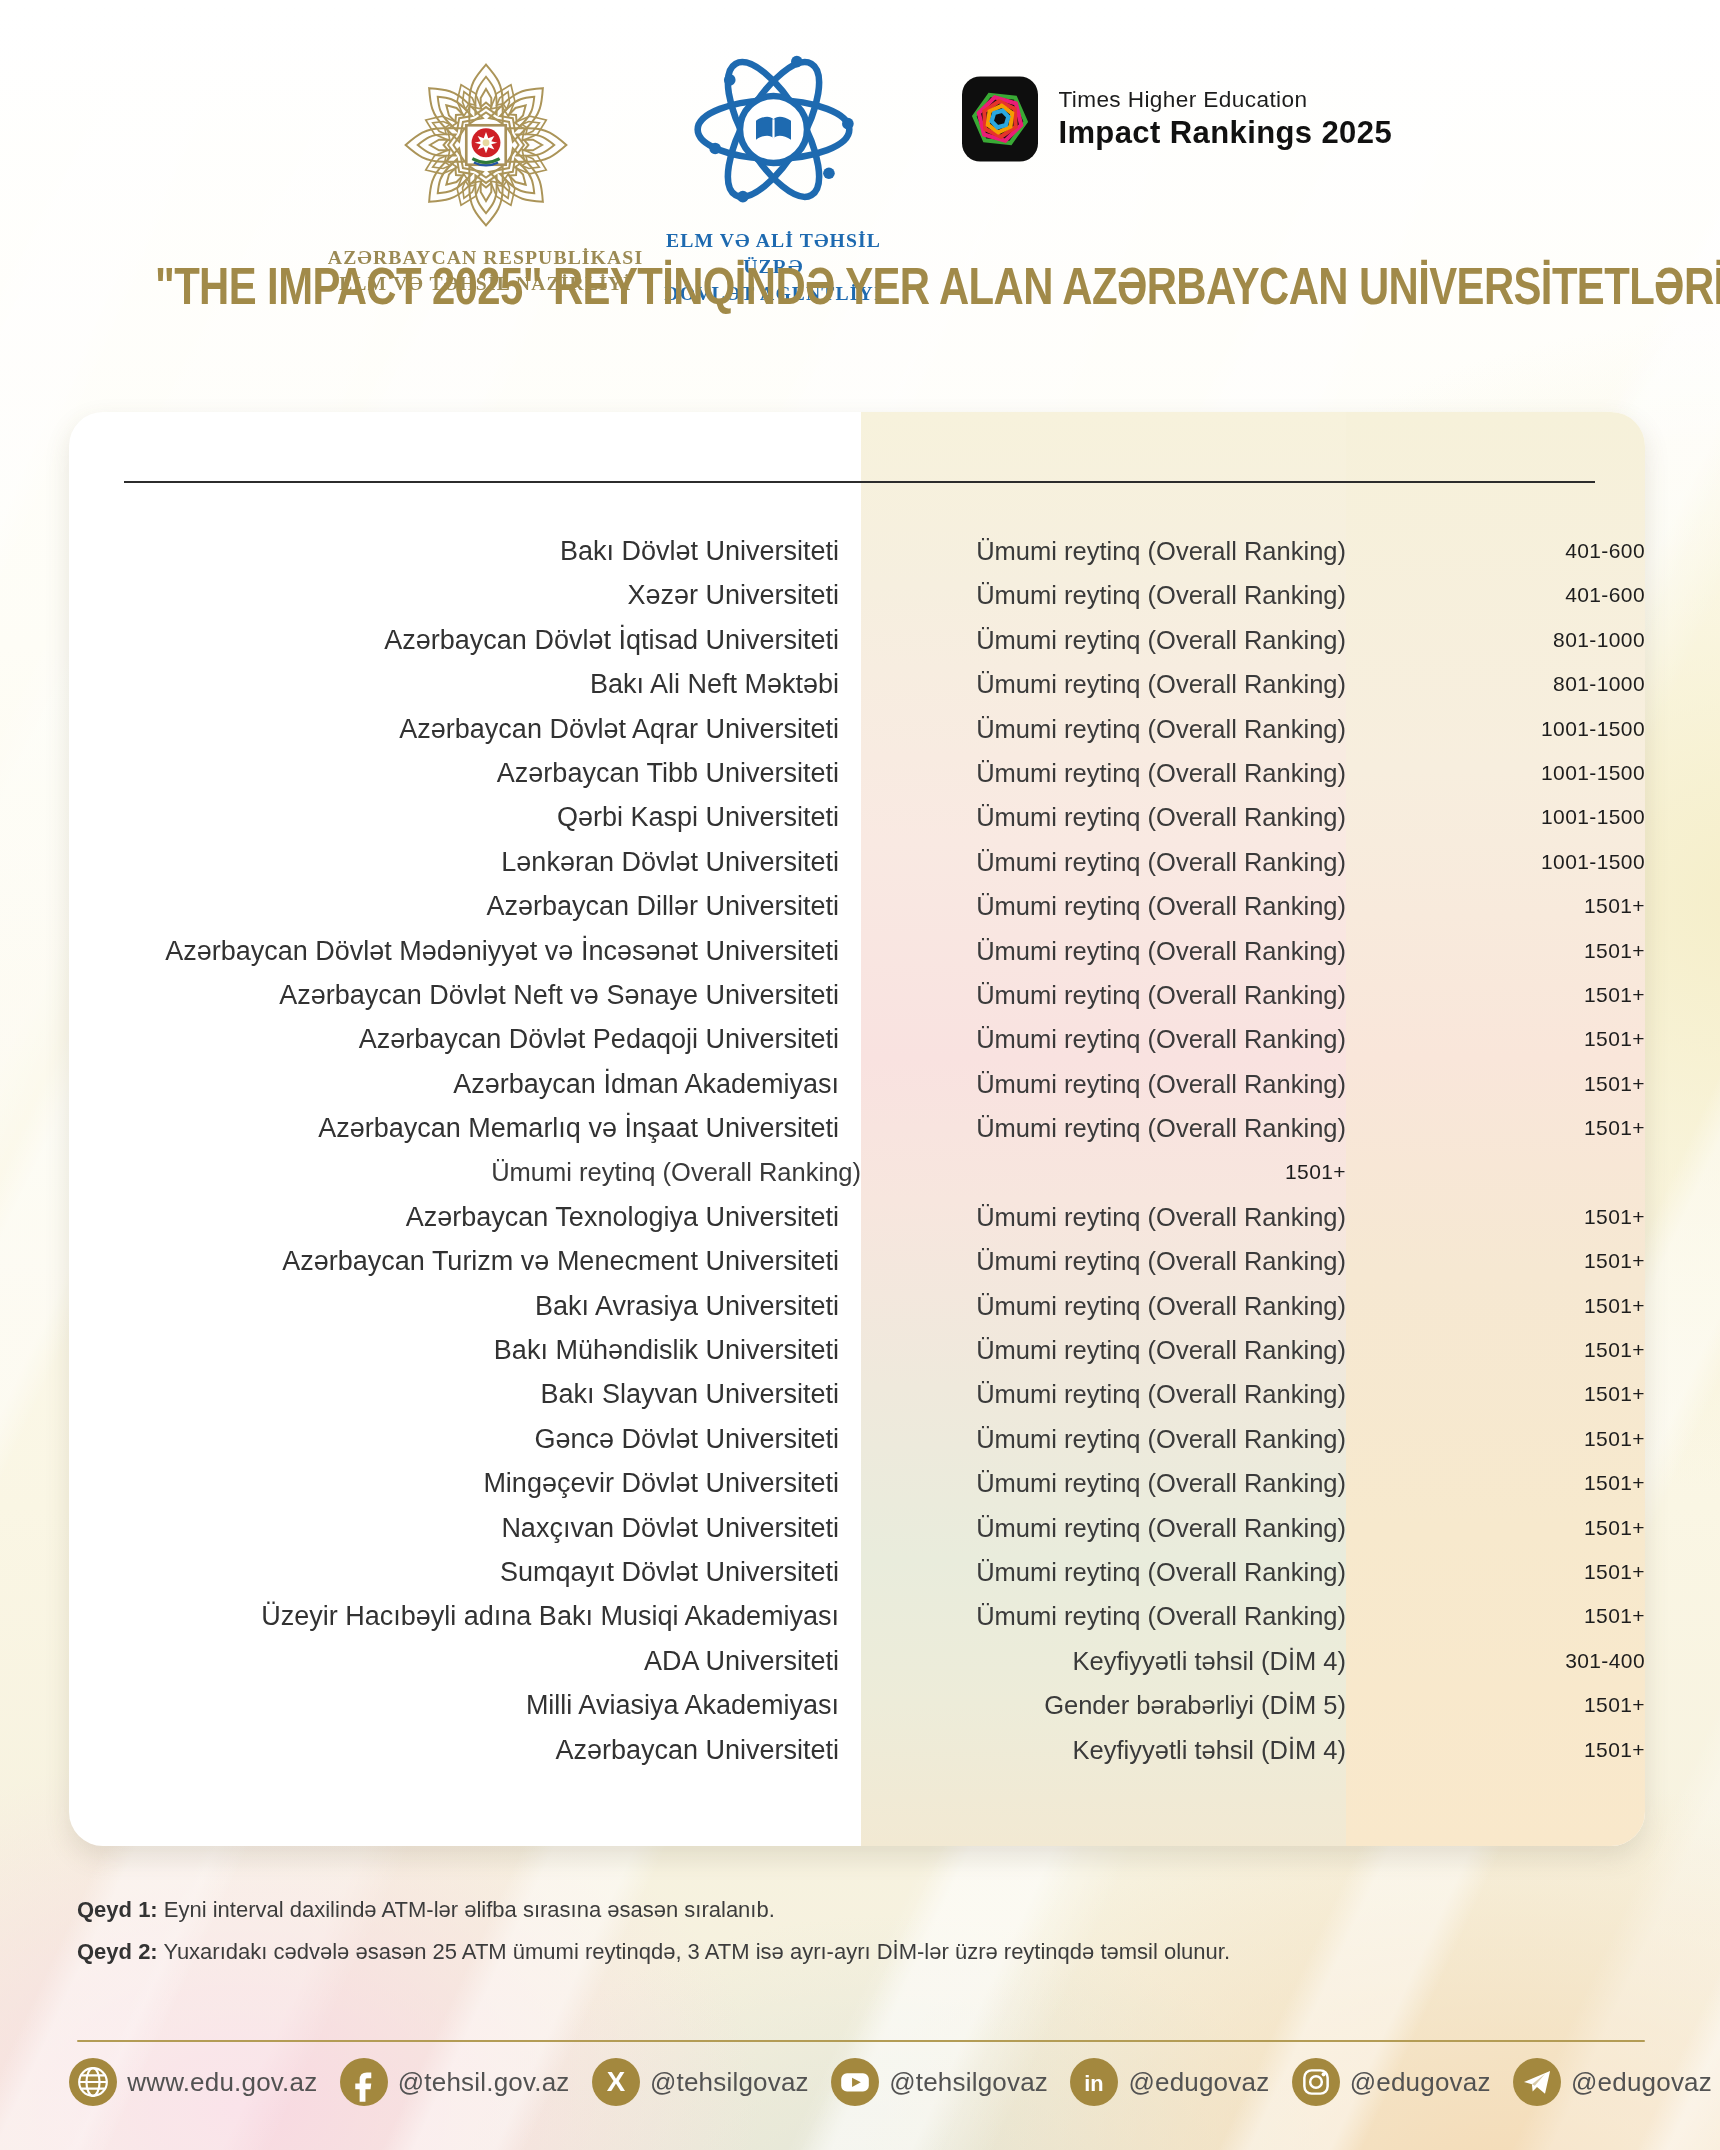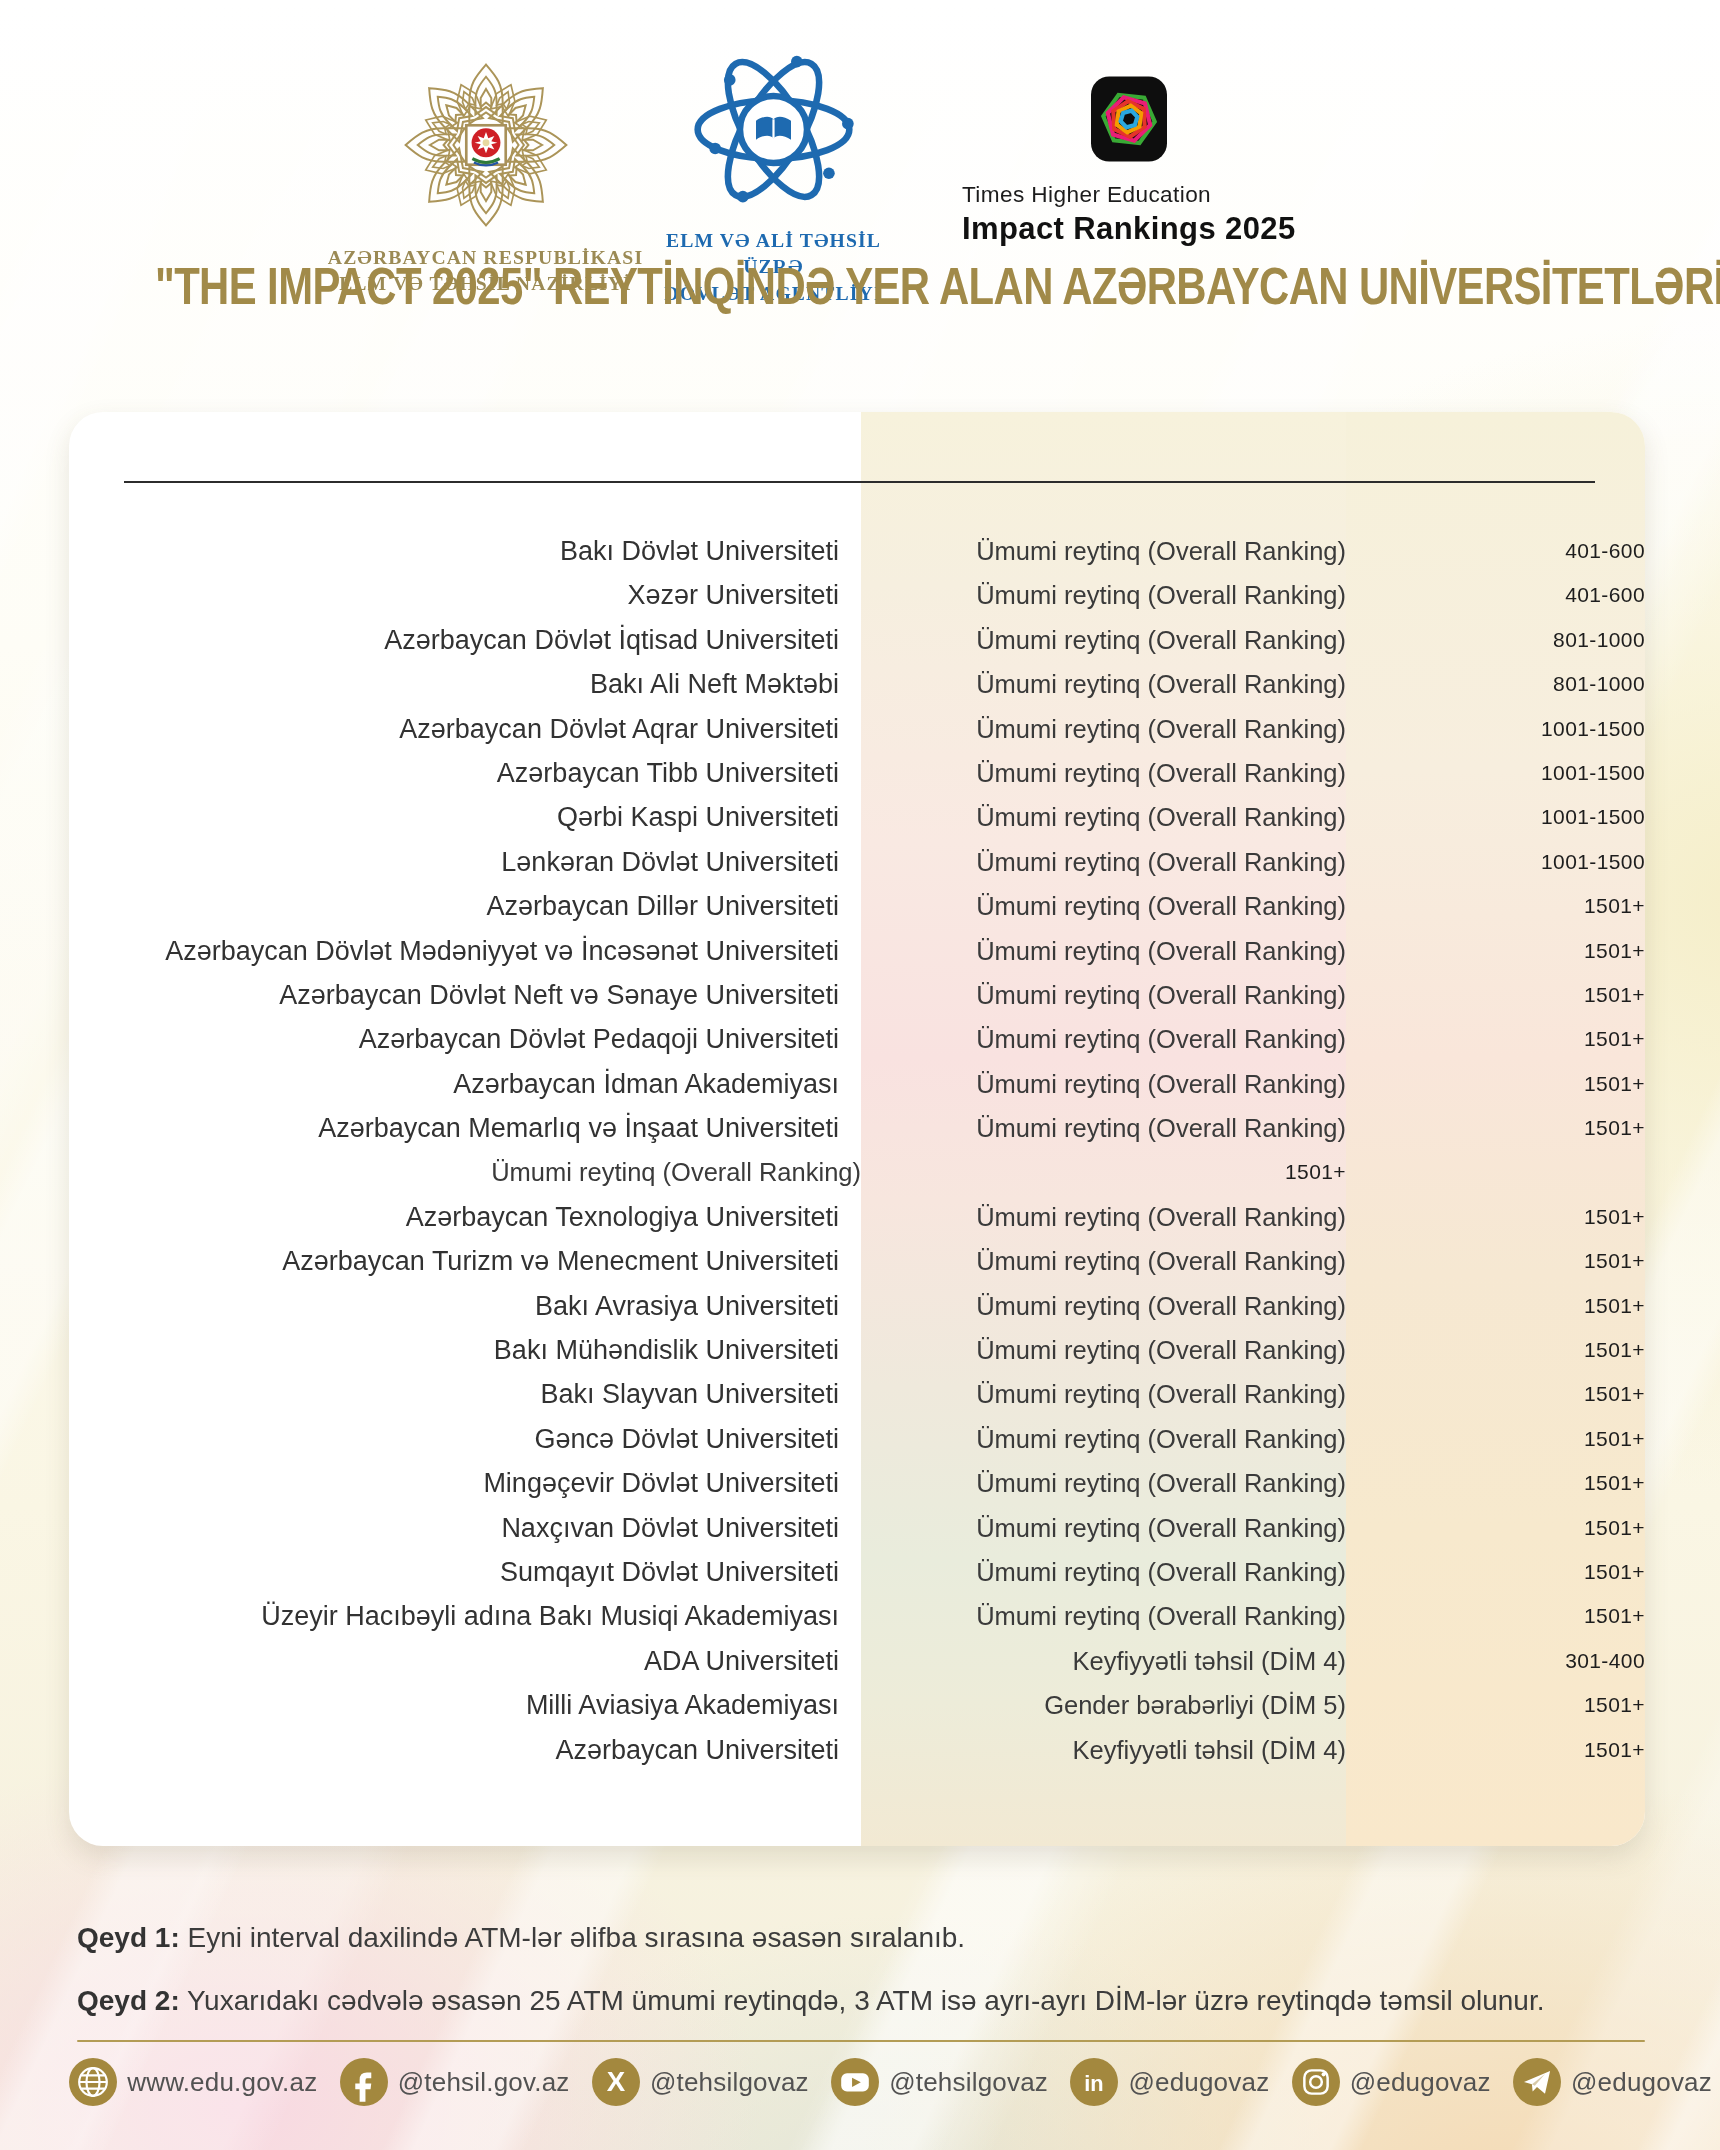--- a/index.html
+++ b/index.html
@@ -19,21 +19,21 @@
     background:
       repeating-linear-gradient(115deg, rgba(255,255,255,0) 0 117px, rgba(255,255,255,.45) 146px 219px, rgba(255,255,255,0) 248px 379px),
       repeating-linear-gradient(115deg, rgba(255,255,255,0) 0 307px, rgba(255,255,255,.28) 343px 452px, rgba(255,255,255,0) 496px 657px);
   }
 
   
   .logos{ position:absolute; top:38px; left:0; width:100%; height:204px; }
   .logo-block{ position:absolute; text-align:center; }
   .logo-ministry{ left:314px; width:343px; top:16px; }
   .logo-agency{ left:642px; width:263px; top:4.4px; }
-  .logo-the{ left:962px; top:38px; display:flex; align-items:center; gap:20.4px; text-align:left;flex-direction:column; }
+  .logo-the{ left:962px; top:38px; display:flex; align-items:center; gap:20.4px; text-align:left; }
   .logo-caption-gold{
     margin-top:5.8px; font-family:"Liberation Serif", serif; color:#9b8a54;
     font-size:19.7px; letter-spacing:1.1px; line-height:1.35; font-variant:small-caps; font-weight:bold;
   }
   .logo-caption-blue{
     margin-top:7.3px; font-family:"Liberation Serif", serif; color:#1e6ab0;
     font-size:19.7px; letter-spacing:1.1px; line-height:1.35; font-variant:small-caps; font-weight:bold;
   }
   .the-text-line1{ font-size:22.6px; color:#1c1c1c; letter-spacing:0.4px; }
   .the-text-line2{ font-size:31px; color:#111; font-weight:bold; margin-top:2.9px; letter-spacing:0.4px; }
@@ -66,21 +66,21 @@
   .th.c3{ padding-left:29px; }
   .head-rule{ position:absolute; left:55px; top:69px; width:1471px; height:2.2px; background:#2c2c2c; }
   .rows{ position:absolute; left:55px; top:123px; width:1522px; }
   .row{ margin-bottom:12.4px; align-items:flex-start;text-align:right; }
   .cell-univ{ font-size:27px; color:#323232; line-height:32px; padding-right:22px; }
   .cell-rating{ font-size:25.5px; color:#3a3a3a; line-height:32px; padding-left:18px; }
   .cell-range{ font-size:21px; font-weight:normal; color:#1d1d1d; line-height:32px; padding-left:29px; letter-spacing:0.4px; }
 
   
   .notes{ position:absolute; left:77px; top:1892px; width:1576px; color:#3c3c3c; }
-  .note{ font-size:28px; line-height:35px; margin-bottom:6.6px;margin-top:28px; }
+  .note{ font-size:22px; line-height:35px; margin-bottom:6.6px; }
   .note b{ color:#333; }
 
   
   .foot-rule{ position:absolute; left:77px; top:2040px; width:1568px; height:2.2px; background:#b39c55; border-radius:1.5px; }
   .footer{
     position:absolute; left:69px; top:2058px; width:1643px;
     display:flex; justify-content:space-between; align-items:flex-start;
   }
   .fitem{ display:flex; align-items:center; gap:10.2px; }
   .fitem .txt{ font-size:26px; color:#525252; letter-spacing:0.2px; }

